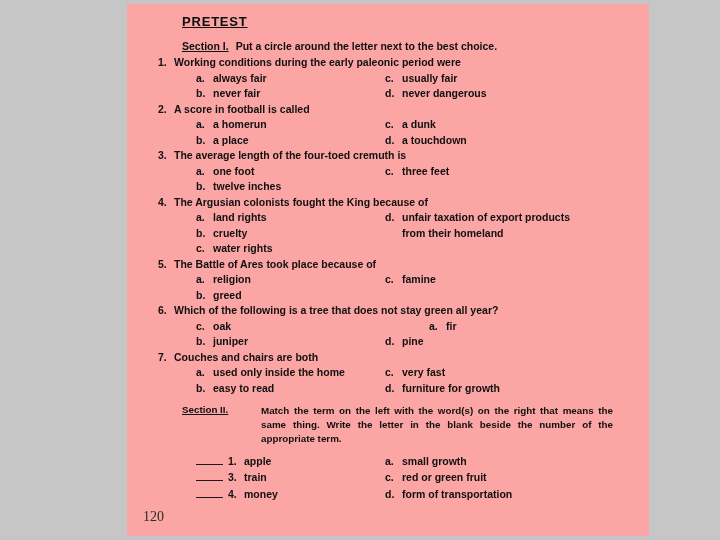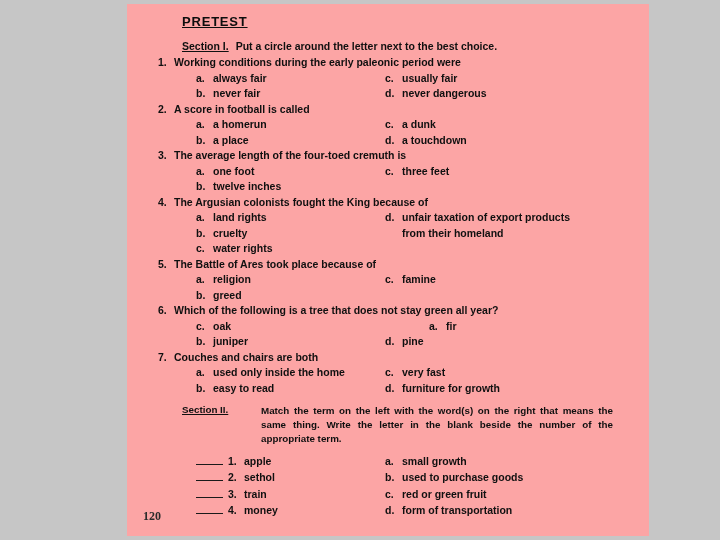--- a/index.html
+++ b/index.html
@@ -73,22 +73,22 @@
     width:27px;
     height:8px;
     border-bottom:1.4px solid #1a1a1a;
     margin-right:5px;
   }
   .p-num { display:inline-block; width:16px; }
   .folio {
     position:absolute;
     left:16px; top:505px;
     font-family:"Liberation Serif", serif;
-    font-weight:700;
-    font-size:12px;
+    font-weight:400;
+    font-size:14px;
     color:#2b2b2b;
   }
 </style>
 </head>
 <body>
 
 <div class="doc-page">
   <div class="content">
 
     <h1 class="title">PRETEST</h1>
@@ -207,24 +207,20 @@
     <div class="sec2-head">
       <span class="sec2-label">Section II.</span>
       <p class="sec2-instr">Match the term on the left with the word(s) on the right that means the same thing. Write the letter in the blank beside the number of the appropriate term.</p>
     </div>
 
     <div class="pair-row">
       <span class="cell left"><span class="blank"></span><span class="p-num">1.</span><span>apple</span></span>
       <span class="cell"><span class="letter">a.</span><span>small growth</span></span>
     </div>
     <div class="pair-row">
-      <span class="cell left"><span class="blank"></span><span class="p-num">2.</span><span>sethol</span></span>
-      <span class="cell"><span class="letter">b.</span><span>used to purchase goods</span></span>
-    </div>
-    <div class="pair-row">
       <span class="cell left"><span class="blank"></span><span class="p-num">3.</span><span>train</span></span>
       <span class="cell"><span class="letter">c.</span><span>red or green fruit</span></span>
     </div>
     <div class="pair-row">
       <span class="cell left"><span class="blank"></span><span class="p-num">4.</span><span>money</span></span>
       <span class="cell"><span class="letter">d.</span><span>form of transportation</span></span>
     </div>
 
   </div>
 

